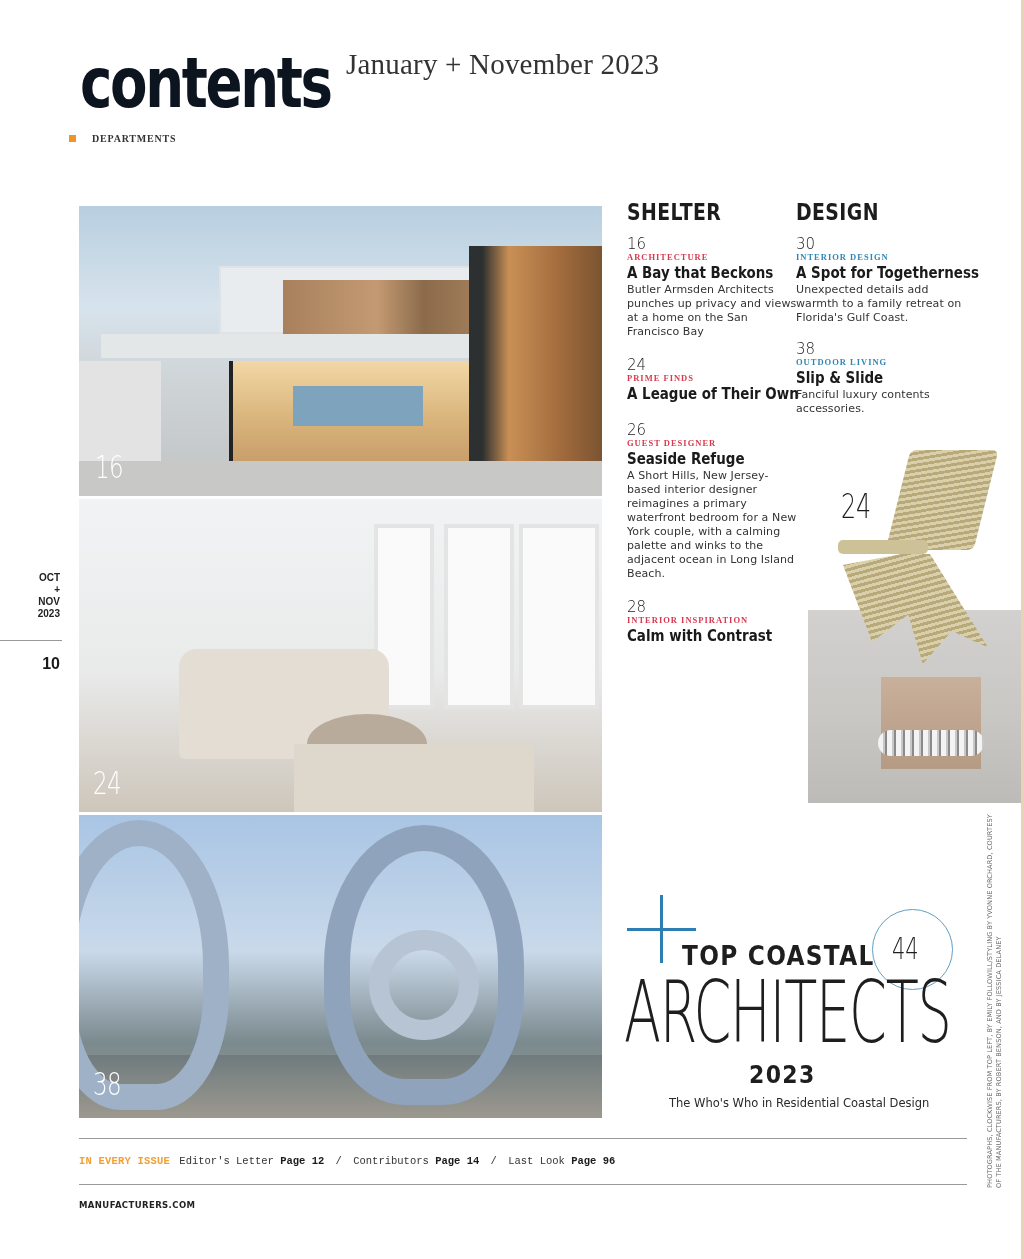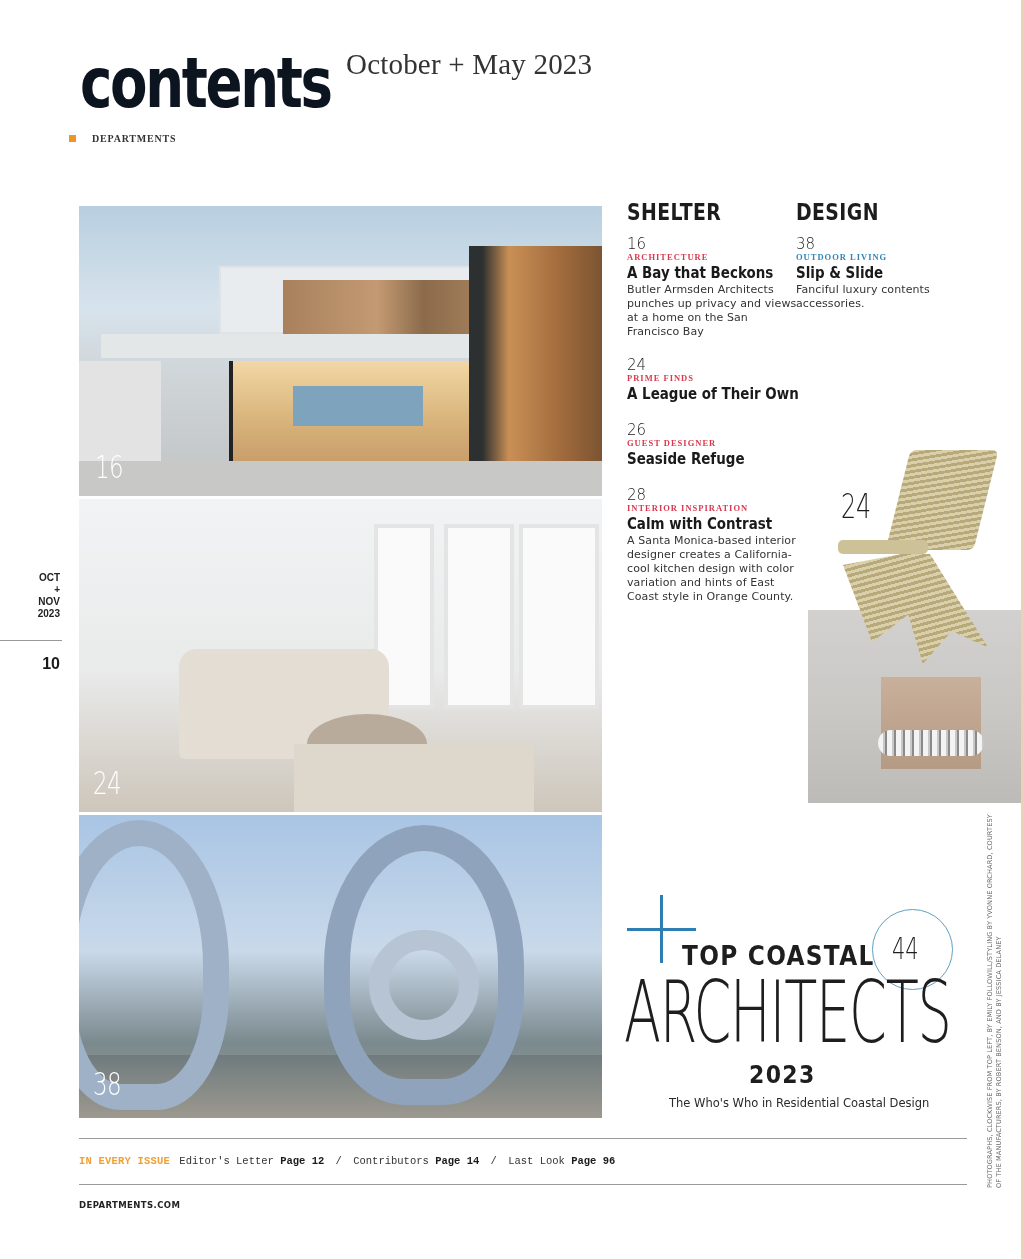--- a/index.html
+++ b/index.html
@@ -103,21 +103,21 @@
     .every-issue .sep { margin: 0 5px; }
     .site { position: absolute; left: 79px; top: 1200px; font-family: "DejaVu Sans", sans-serif; font-weight: 700; font-size: 8.5px; letter-spacing: 0.4px; color: #222; }
   </style>
 </head>
 <body>
 
 <div class="right-edge"></div>
 
 <div class="masthead">
   <span class="title">contents</span>
-  <span class="issue">October + May 2023</span>
+  <span class="issue">January + November 2023</span>
 </div>
 <div class="section-label">
   <span class="sq"></span>
   <span class="txt">DEPARTMENTS</span>
 </div>
 
 <div class="folio">
   <div class="date">
     <div>OCT</div>
     <div>+</div>
@@ -170,31 +170,37 @@
   </div>
   <div class="entry">
     <div class="pg">24</div>
     <div class="cat red">PRIME FINDS</div>
     <div class="head">A League of Their Own</div>
   </div>
   <div class="entry">
     <div class="pg">26</div>
     <div class="cat red">GUEST DESIGNER</div>
     <div class="head">Seaside Refuge</div>
+    <div class="desc">A Short Hills, New Jersey-based interior designer reimagines a primary waterfront bedroom for a New York couple, with a calming palette and winks to the adjacent ocean in Long Island Beach.</div>
   </div>
   <div class="entry">
     <div class="pg">28</div>
     <div class="cat red">INTERIOR INSPIRATION</div>
     <div class="head">Calm with Contrast</div>
-    <div class="desc">A Santa Monica-based interior designer creates a California-cool kitchen design with color variation and hints of East Coast style in Orange County.</div>
   </div>
 </div>
 
 <div class="col col-design">
   <h2>DESIGN</h2>
+  <div class="entry">
+    <div class="pg">30</div>
+    <div class="cat blue">INTERIOR DESIGN</div>
+    <div class="head">A Spot for Togetherness</div>
+    <div class="desc">Unexpected details add warmth to a family retreat on Florida's Gulf Coast.</div>
+  </div>
   <div class="entry">
     <div class="pg">38</div>
     <div class="cat blue">OUTDOOR LIVING</div>
     <div class="head">Slip &amp; Slide</div>
     <div class="desc">Fanciful luxury contents accessories.</div>
   </div>
 </div>
 
 <div class="chair-photo">
   <div class="floor"></div>
@@ -222,13 +228,13 @@
 <div class="footer-rule" style="top:1138px;"></div>
 <div class="every-issue">
   <span class="label">IN EVERY ISSUE</span>
   <span><span>Editor's Letter</span> <b>Page 12</b></span>
   <span class="sep">/</span>
   <span><span>Contributors</span> <b>Page 14</b></span>
   <span class="sep">/</span>
   <span><span>Last Look</span> <b>Page 96</b></span>
 </div>
 <div class="footer-rule" style="top:1184px;"></div>
-<div class="site">DEPARTMENTS.COM</div>
+<div class="site">MANUFACTURERS.COM</div>
 
 </body></html>

